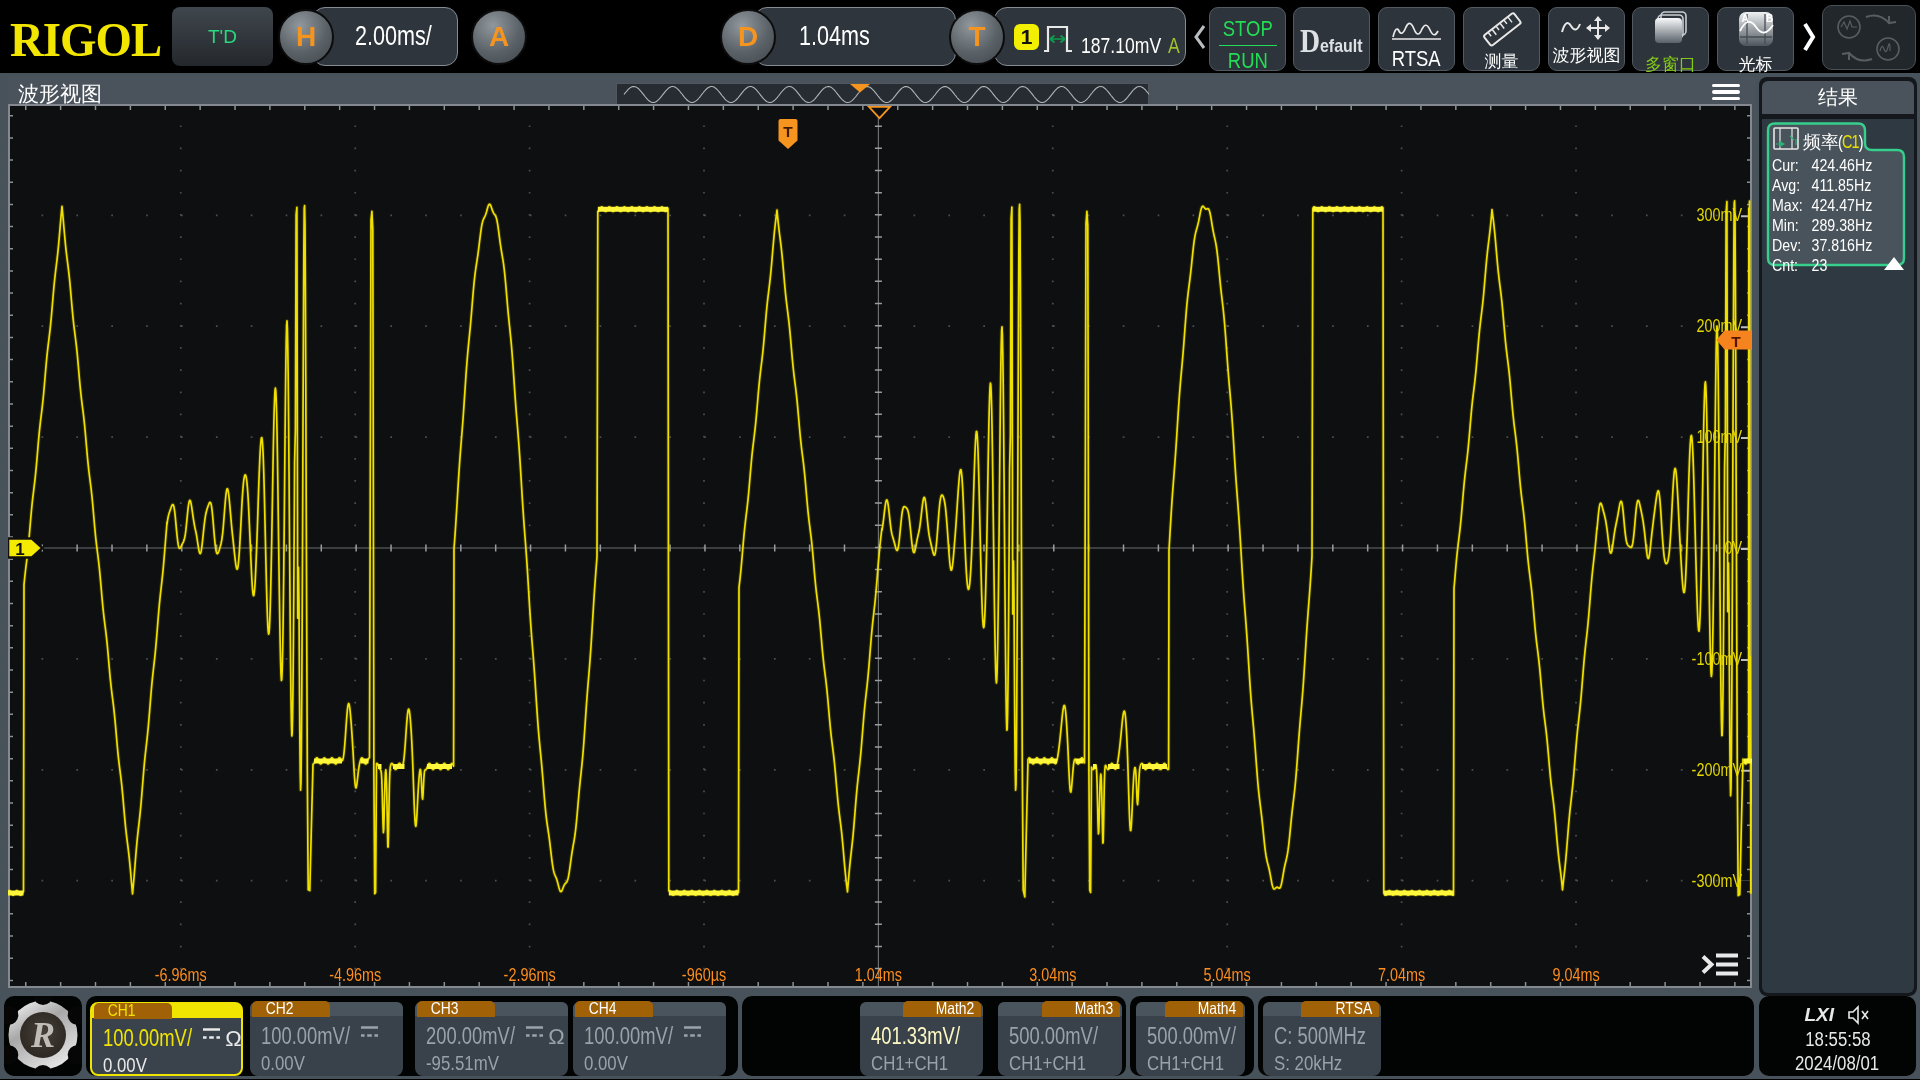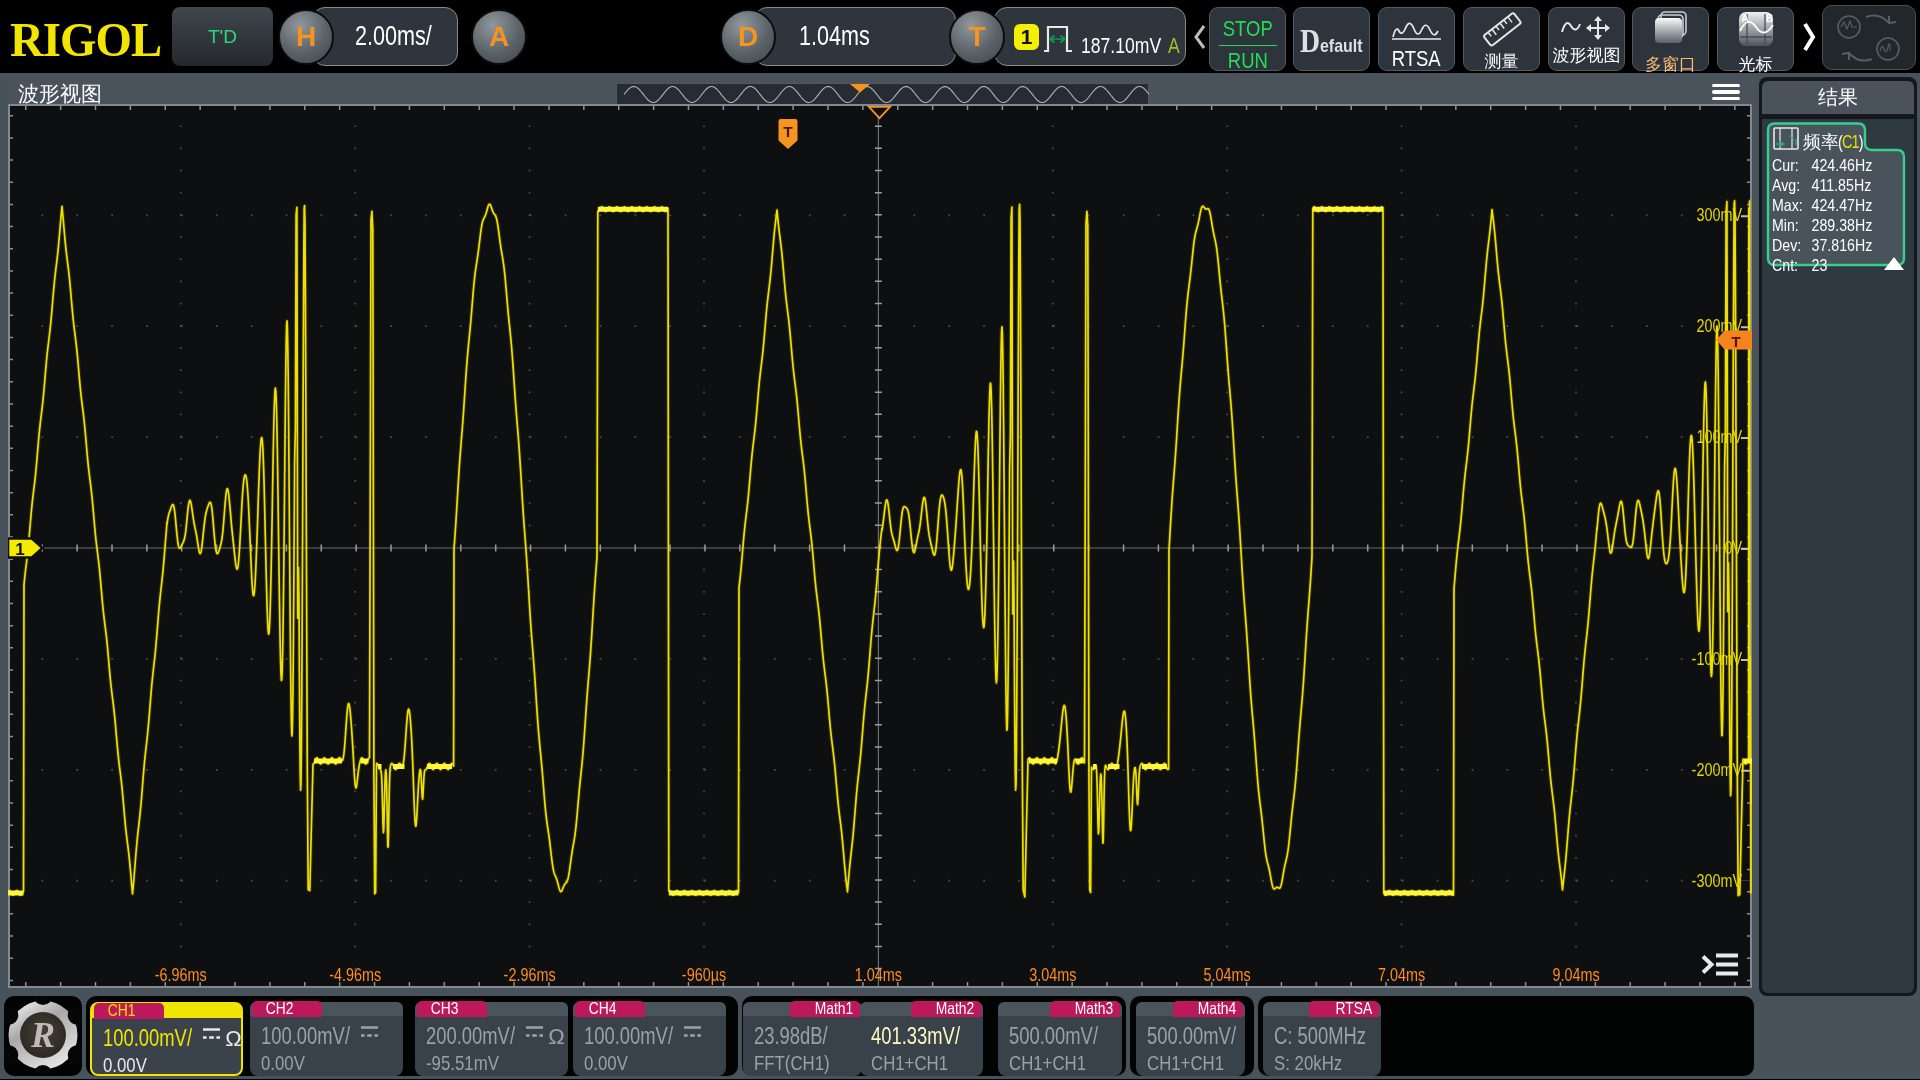--- a/index.html
+++ b/index.html
@@ -27,21 +27,21 @@
 .rtt{position:absolute;color:#fff}
 .rrow{position:absolute;left:10px;width:138px;font-size:16.5px;color:#fff;transform:scaleX(0.86);transform-origin:0 50%}
 .rl{display:inline-block;width:46px}
 .rv{display:inline-block}
 #botbar{position:absolute;left:0;top:994px;width:1920px;height:80px}
 .bcont{position:absolute;top:2px;height:80px;background:#020303;border-radius:10px}
 .cbox{position:absolute;top:8px;height:74px;background:#39424a;border-radius:8px}
 .cbox.sel{border:2.5px solid #f0e500;background:#3a434b}
 .strip{position:absolute;left:0;top:0;width:100%;height:14px;background:#f0e500;border-radius:4px 4px 0 0}
 .stripg{position:absolute;left:0;top:0;width:100%;height:14px;background:#4a545c;border-radius:6px 6px 0 0}
-.tab{position:absolute;left:2px;top:-1px;width:70px;height:16px;background:#be185d;border-radius:5px 5px 0 0;color:#fff;font-size:16.5px;text-align:left;padding-left:11px;line-height:15px}
+.tab{position:absolute;left:2px;top:-1px;width:78px;height:16px;background:#a16207;border-radius:5px 5px 0 0;color:#fff;font-size:16.5px;text-align:left;padding-left:11px;line-height:15px}
 .tab.tr{left:auto;right:2px;text-align:right;padding-left:0;padding-right:3px}
 .tab.ty{color:#f0e500}
 .v1{position:absolute;left:11px;top:21px;font-size:23px;white-space:nowrap}
 .v2{position:absolute;left:11px;top:49px;font-size:21px}
 .dcic{margin-left:-12px;vertical-align:6px}
 .ohm{font-size:22px;margin-left:4px}
 #lxi{position:absolute;left:0;top:8px;width:100%;text-align:center;color:#e8e8e8}
 </style></head>
 <body>
 <div id="bg"></div>
@@ -109,21 +109,21 @@
         <defs>
           <linearGradient id="wg" x1="0" y1="0" x2="0" y2="1">
             <stop offset="0" stop-color="#f8f9fa"></stop>
             <stop offset="1" stop-color="#59616a"></stop>
           </linearGradient>
         </defs>
         <rect x="13" y="2" width="25" height="23" rx="4" fill="none" stroke="#c9cdd1" stroke-width="1.6"></rect>
         <rect x="10" y="5" width="25" height="23" rx="4" fill="none" stroke="#c9cdd1" stroke-width="1.6"></rect>
         <rect x="7" y="8" width="27" height="25" rx="4" fill="url(#wg)"></rect>
       </svg>
-  <div style="color:#fdba74;font-size:17px;margin-top:1px">多窗口</div>
+  <div style="color:#84cc16;font-size:17px;margin-top:1px">多窗口</div>
 </div>
 <div class="btn" style="left:1717px">
   <svg width="38" height="38" viewBox="0 0 38 38" style="margin-top:2px">
         <defs>
           <linearGradient id="cg" x1="0" y1="0" x2="0" y2="1">
             <stop offset="0" stop-color="#eef0f1"></stop>
             <stop offset="1" stop-color="#4d555d"></stop>
           </linearGradient>
         </defs>
         <rect x="2" y="2" width="34" height="34" rx="7" fill="url(#cg)"></rect>
@@ -266,20 +266,31 @@
           <circle cx="4.8" cy="58.8" r="9.5"></circle>
           <circle cx="73.2" cy="58.8" r="9.5"></circle>
         </g>
 <circle cx="39" cy="39" r="23" fill="url(#gc)"></circle>
 <text x="39" y="51" text-anchor="middle" font-family="'Liberation Serif',serif" font-size="36" font-weight="bold" font-style="italic" fill="#c0bcb8">R</text>
 </svg></div>
  <div class="bcont" style="left:86px;width:652px"></div>
  <div class="bcont" style="left:742px;width:384px"></div>
  <div class="bcont" style="left:1130px;width:124px"></div>
  <div class="bcont" style="left:1258px;width:496px"></div>
+ <div class="bcont" style="left:1759px;width:157px">
+   <div id="lxi">
+        <div><span style="font-style:italic;font-weight:bold;font-size:19px">LXI</span>
+   <svg width="24" height="20" viewBox="0 0 24 20" style="vertical-align:-4px;margin-left:8px">
+            <path d="M2 7 h4 l5 -5 v16 l-5 -5 H2 Z" fill="none" stroke="#e8e8e8" stroke-width="1.6"></path>
+            <path d="M15 6 l6 8 M21 6 l-6 8" stroke="#e8e8e8" stroke-width="1.6"></path>
+          </svg></div>
+   <div style="font-size:20px;margin-top:2px"><span class="cond2">18:55:58</span></div>
+   <div style="font-size:20px;margin-top:1px"><span class="cond2">2024/08/01</span></div>
+   </div>
+ </div>
 <div class="cbox sel" style="left:90px;width:153px">
       <div class="strip"></div>
       <div class="tab ty"><span class="cond2">CH1</span></div>
       <div class="v1" style="color:#f0e500"><span class="cond">100.00mV/</span><svg class="dcic" width="19" height="13" viewBox="0 0 19 13">
           <path d="M1 2.5 H18 M1 10.5 H4.6 M7.2 10.5 H11.8 M14.4 10.5 H18" stroke="#e8e8e8" stroke-width="2.6" fill="none"></path>
         </svg><span class="ohm" style="color:#e8e8e8">Ω</span></div>
       <div class="v2" style="color:#e8e8e8"><span class="cond">0.00V</span></div>
     </div>
 <div class="cbox" style="left:250px;width:153px">
       <div class="stripg"></div>
@@ -298,26 +309,20 @@
       <div class="v2" style="color:#99a2a9"><span class="cond">-95.51mV</span></div>
     </div>
 <div class="cbox" style="left:573px;width:153px">
       <div class="stripg"></div>
       <div class="tab"><span class="cond2">CH4</span></div>
       <div class="v1" style="color:#99a2a9"><span class="cond">100.00mV/</span><svg class="dcic" width="19" height="13" viewBox="0 0 19 13">
           <path d="M1 2.5 H18 M1 10.5 H4.6 M7.2 10.5 H11.8 M14.4 10.5 H18" stroke="#99a2a9" stroke-width="2.6" fill="none"></path>
         </svg></div>
       <div class="v2" style="color:#99a2a9"><span class="cond">0.00V</span></div>
     </div>
-<div class="cbox" style="left:743px;width:119px">
-      <div class="stripg"></div>
-      <div class="tab tr"><span class="cond2">Math1</span></div>
-      <div class="v1" style="color:#99a2a9"><span class="cond">23.98dB/</span></div>
-      <div class="v2" style="color:#99a2a9"><span class="cond">FFT(CH1)</span></div>
-    </div>
 <div class="cbox" style="left:860px;width:123px">
       <div class="stripg"></div>
       <div class="tab tr"><span class="cond2">Math2</span></div>
       <div class="v1" style="color:#fef9c3"><span class="cond">401.33mV/</span></div>
       <div class="v2" style="color:#99a2a9"><span class="cond">CH1+CH1</span></div>
     </div>
 <div class="cbox" style="left:998px;width:124px">
       <div class="stripg"></div>
       <div class="tab tr"><span class="cond2">Math3</span></div>
       <div class="v1" style="color:#99a2a9"><span class="cond">500.00mV/</span></div>

